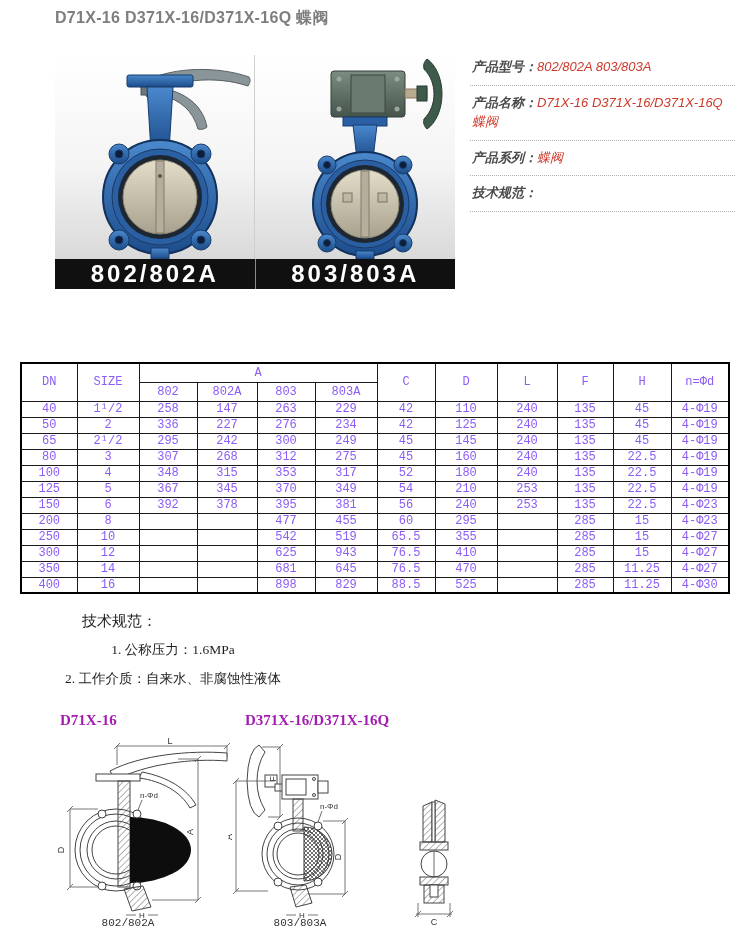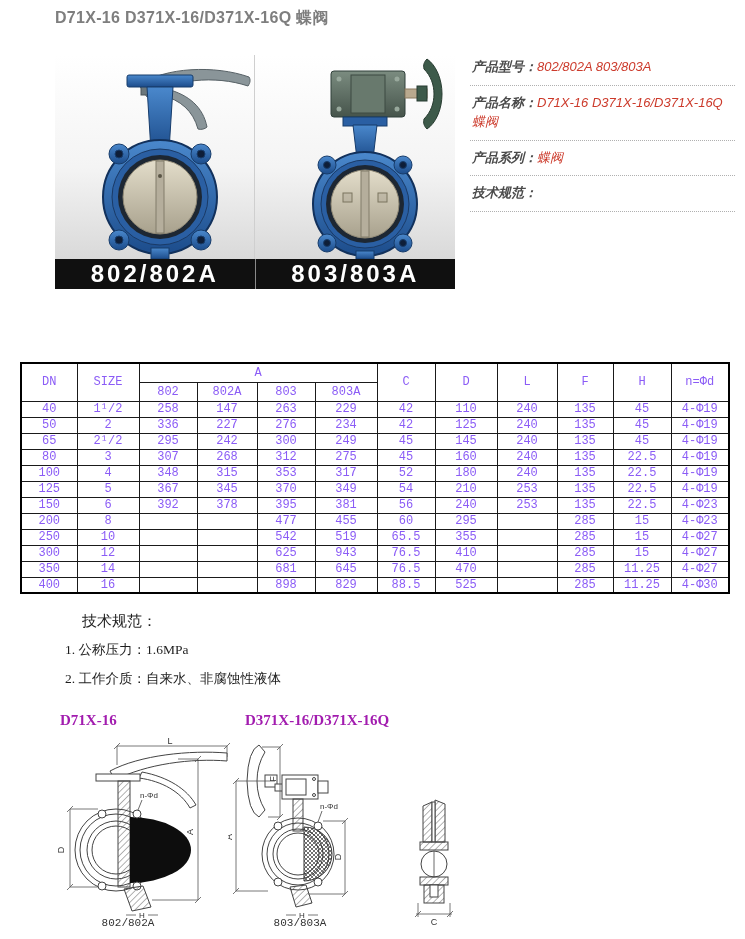--- a/index.html
+++ b/index.html
@@ -69,21 +69,21 @@
     font-weight: normal; padding: 0; height: 16px;
     overflow: hidden; white-space: nowrap;
   }
   #spec-table thead th { height: 19px; }
   
   #tech-specs {
     position: absolute; left: 65px; top: 612px;
     font-family: "Liberation Serif", serif; color: #1e1e1e;
   }
   #tech-specs-heading { font-size: 15px; margin-bottom: 10px; margin-left: 17px; }
-  .tech-item { font-size: 13.5px; margin-bottom: 11px; }
+  .tech-item { font-size: 13.5px; margin-bottom: 11px; text-align: center; }
   
   .drawing-title {
     position: absolute; top: 712px;
     font-family: "Liberation Serif", serif; font-weight: bold;
     font-size: 15px; color: #a21caf;
   }
   #drawing-title-left  { left: 60px; }
   #drawing-title-right { left: 245px; }
   .drawing-svg { position: absolute; }
   #drawing-802 { left: 40px;  top: 737px; }

